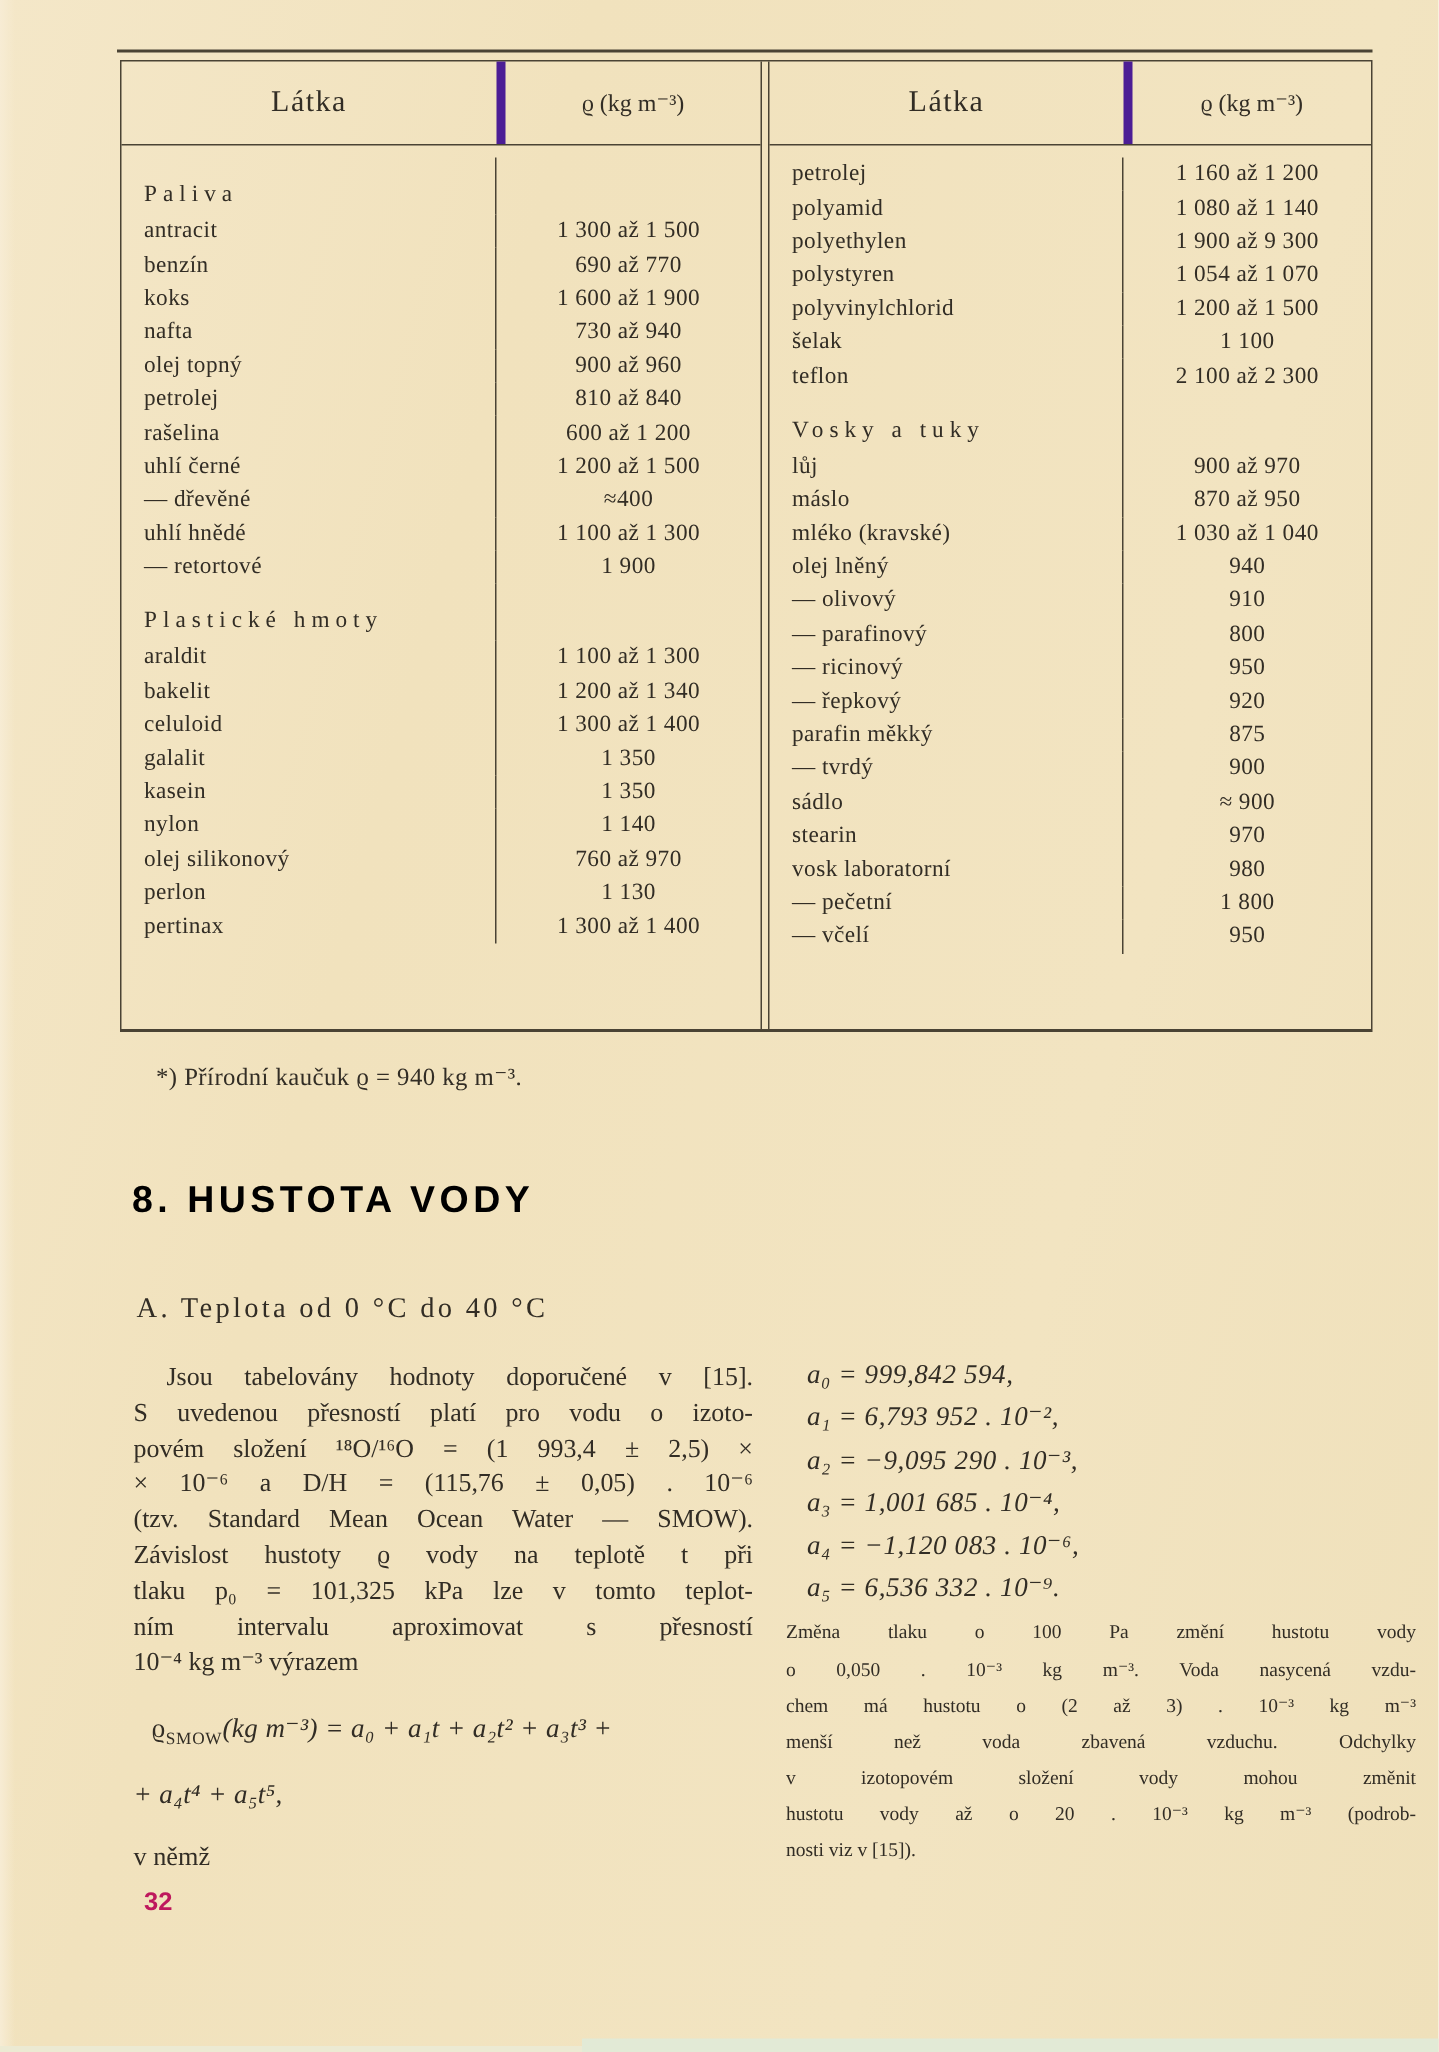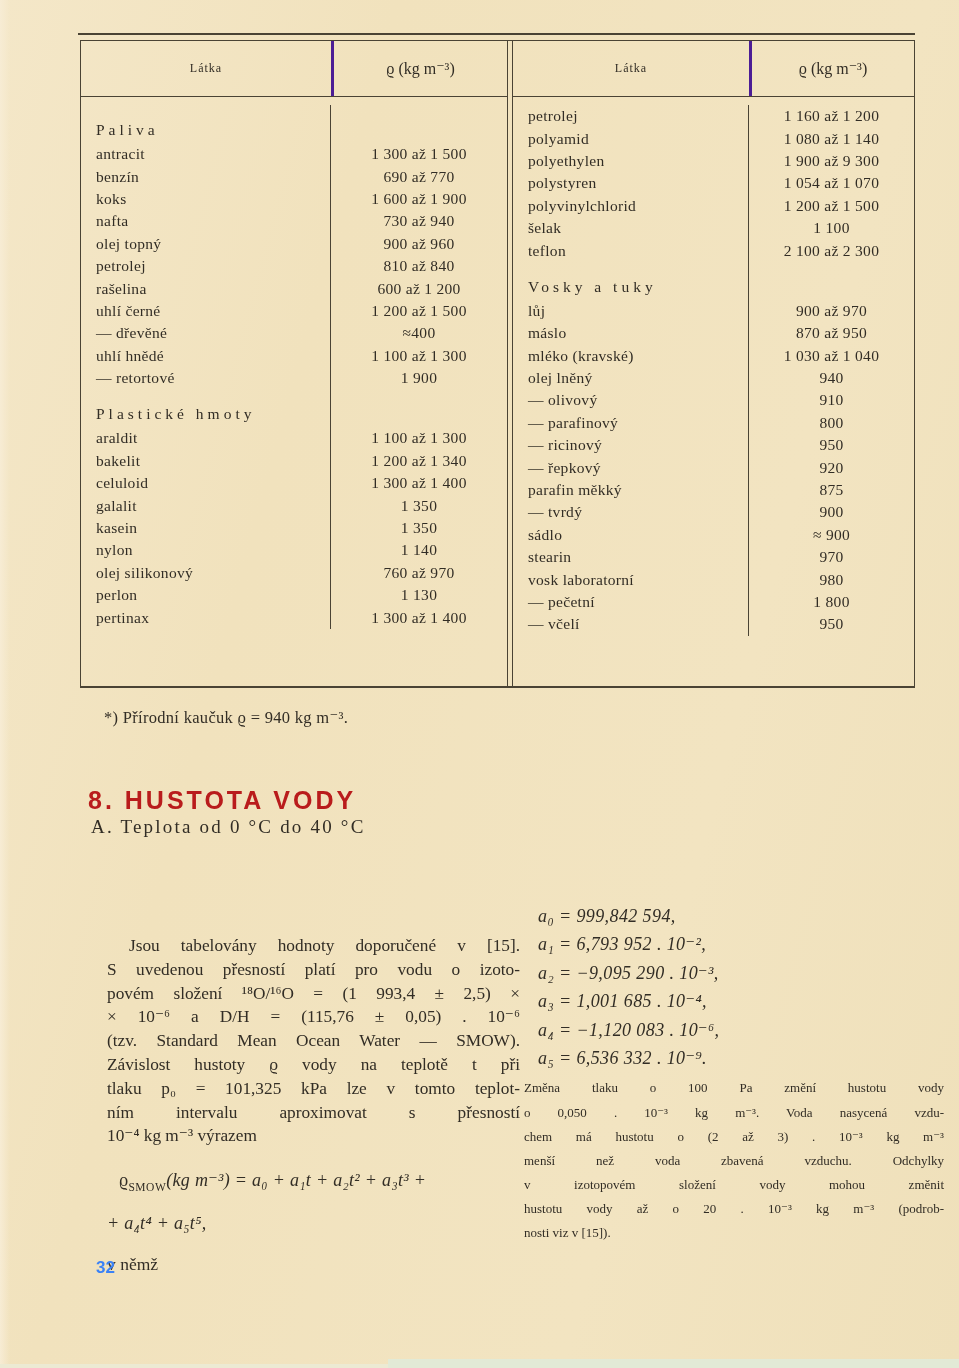--- a/index.html
+++ b/index.html
@@ -17,63 +17,63 @@
   
   .dtable{position:absolute;left:80px;top:40px;width:833px;height:645px;
     border-left:1.2px solid #4a4334;border-right:1.2px solid #4a4334;
     border-bottom:2px solid #4a4334;border-top:1.2px solid #4a4334;
     display:flex;}
   .dtable-topline{position:absolute;left:78px;top:33px;width:837px;height:2px;background:#4a4334;}
   .half{display:flex;flex-direction:column;height:100%;}
   .half.left{width:426px;border-right:1px solid #4a4334;--namew:250px;}
   .half.right{flex:1;border-left:1px solid #4a4334;margin-left:4px;--namew:236px;}
   .thead{height:55px;border-bottom:1px solid #4a4334;display:flex;flex:0 0 auto;}
-  .thead .hname{width:var(--namew);border-right:3px solid #4c1d95;display:flex;
-    align-items:center;justify-content:center;font-size:12px;letter-spacing:1px;}
+  .thead .hname{width:var(--namew);border-right:6px solid #4c1d95;display:flex;
+    align-items:center;justify-content:center;font-size:20px;letter-spacing:1px;}
   .thead .hval{flex:1;display:flex;align-items:center;justify-content:center;font-size:16px;}
   .tbody{flex:1;padding-top:8px;overflow:hidden;display:flex;flex-direction:column;}
   .trow{display:flex;height:22.4px;flex:0 0 auto;}
   .trow .tcell{display:flex;align-items:center;}
   .trow .name{width:var(--namew);border-right:1px solid #4a4334;padding-left:15px;
     box-sizing:border-box;font-size:15.5px;letter-spacing:.3px;}
   .trow .val{flex:1;justify-content:center;font-size:15.5px;letter-spacing:.3px;}
   .trow.section{height:38px;}
   .trow.section .name{font-size:15.5px;letter-spacing:4px;align-items:flex-end;padding-bottom:4px;}
   .half.right .tbody > .trow.section{height:38px;}
 
   
   .footnote{position:absolute;left:104px;top:708px;font-size:16.5px;letter-spacing:.3px;}
 
   
   .heading{position:absolute;left:88px;top:786px;
     font-family:"Liberation Sans","DejaVu Sans",sans-serif;
-    font-weight:bold;font-size:25px;letter-spacing:3px;color:#b91c1c;}
-  .subheading{position:absolute;left:91px;top:816px;font-size:19px;letter-spacing:2.2px;}
-
-  
-  .col-left{position:absolute;left:107px;top:906px;width:413px;margin-top:28px;}
+    font-weight:bold;font-size:25px;letter-spacing:3px;color:#000000;}
+  .subheading{position:absolute;left:91px;top:862px;font-size:19px;letter-spacing:2.2px;}
+
+  
+  .col-left{position:absolute;left:89px;top:906px;width:413px;}
   .col-right{position:absolute;left:524px;top:902px;width:420px;}
   .tline{font-size:17.3px;line-height:23.8px;white-space:normal;}
   .tline.stretch{text-align:justify;text-align-last:justify;}
   .tline.indent{text-indent:22px;}
   .formula{margin-top:17px;font-size:18px;font-style:italic;line-height:30px;padding-left:12px;letter-spacing:.3px;}
   .formula .rho{font-style:normal;}
   .formula sub{font-size:11.5px;font-style:normal;letter-spacing:.5px;}
   .formula-l2{padding-left:0;margin-top:6px;}
   .vnemz{margin-top:16px;font-size:17.5px;}
   .coefs{padding-left:14px;font-style:italic;}
   .coefs .cline{font-size:18px;line-height:28.4px;letter-spacing:.4px;}
   .coefs .cline::first-letter{font-style:italic;}
   .pnote{margin-top:4px;}
   .pnote .tline{font-size:13px;line-height:24.1px;}
 
   
   .pageno{position:absolute;left:96px;top:1258px;
     font-family:"Liberation Sans","DejaVu Sans",sans-serif;
-    font-weight:bold;font-size:17px;color:#3b82f6;}
+    font-weight:bold;font-size:17px;color:#be185d;}
 </style>
 </head>
 <body>
 
 <div class="page-edge-left"></div>
 <div class="dtable-topline"></div>
 
 <div class="dtable">
   <div class="half left">
     <div class="thead">

